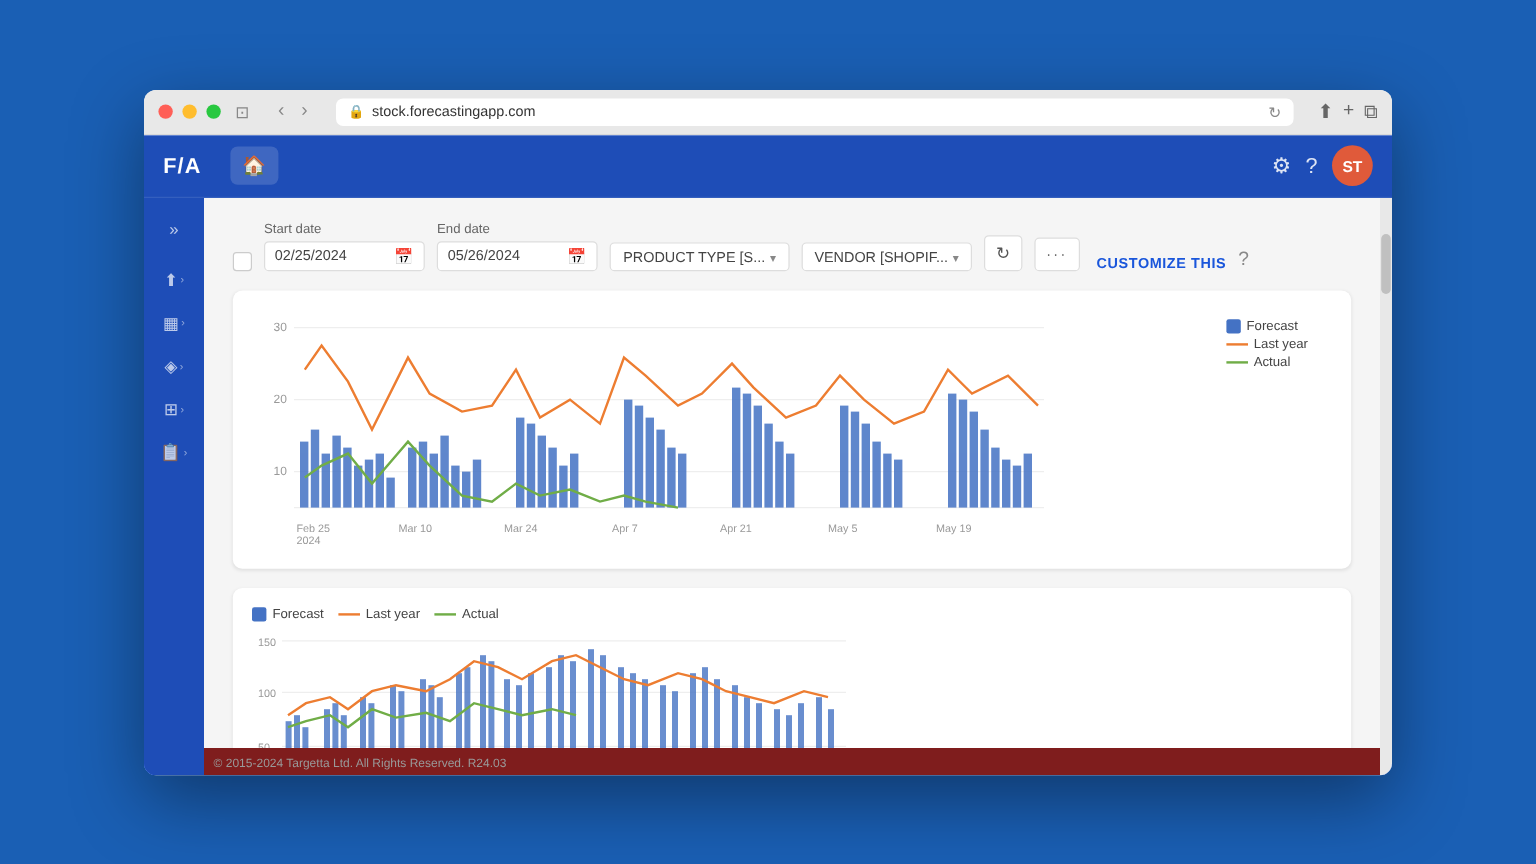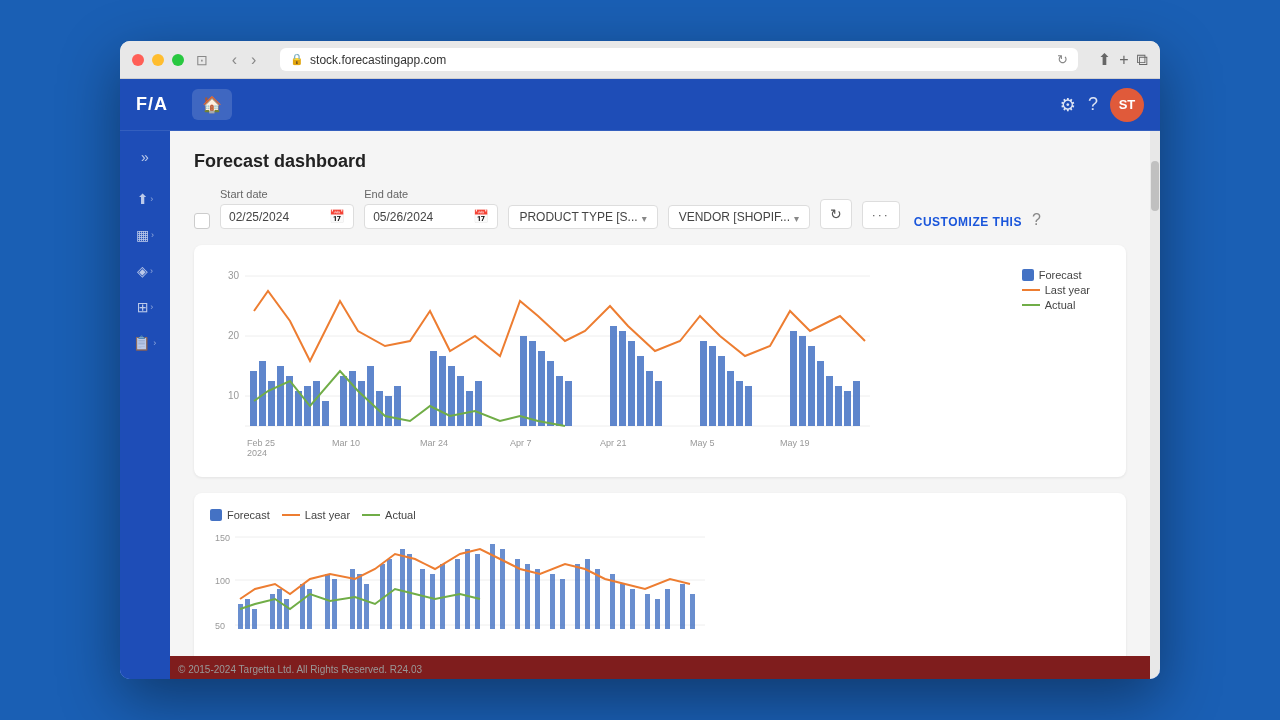--- a/index.html
+++ b/index.html
@@ -64,21 +64,21 @@
     }
     .browser-action-btn {
       background: none; border: none; cursor: pointer;
       color: #666; font-size: 16px;
     }
 
     
     .app-container {
       display: flex;
       flex-direction: column;
-      height: 600px;
+      height: 533px;
       background: #2563eb;
     }
 
     
     .top-nav {
       background: #1e4db7;
       height: 52px;
       display: flex;
       align-items: center;
       padding: 0 16px;
@@ -372,21 +372,20 @@
         </div>
         <div class="sidebar-item">
           <span>📋</span>
           <span class="sidebar-item-expand">›</span>
         </div>
       </div>
 
       <div style="flex:1; display:flex; flex-direction:column; overflow:hidden; position:relative;">
         <div class="content-area">
 
-          <h1 class="page-title">Forecast dashboard</h1>
 
           <div class="filters-row">
             <div class="checkbox-placeholder"></div>
 
             <div class="filter-group">
               <label class="filter-label">Start date</label>
               <div class="date-input-wrap">
                 <input type="text" value="02/25/2024" style="">
                 <span class="calendar-icon">📅</span>
               </div>

